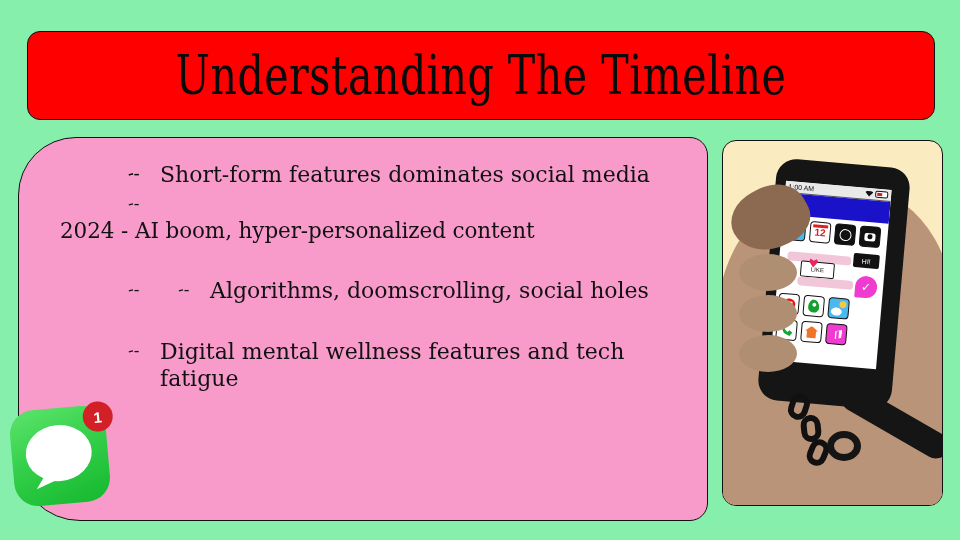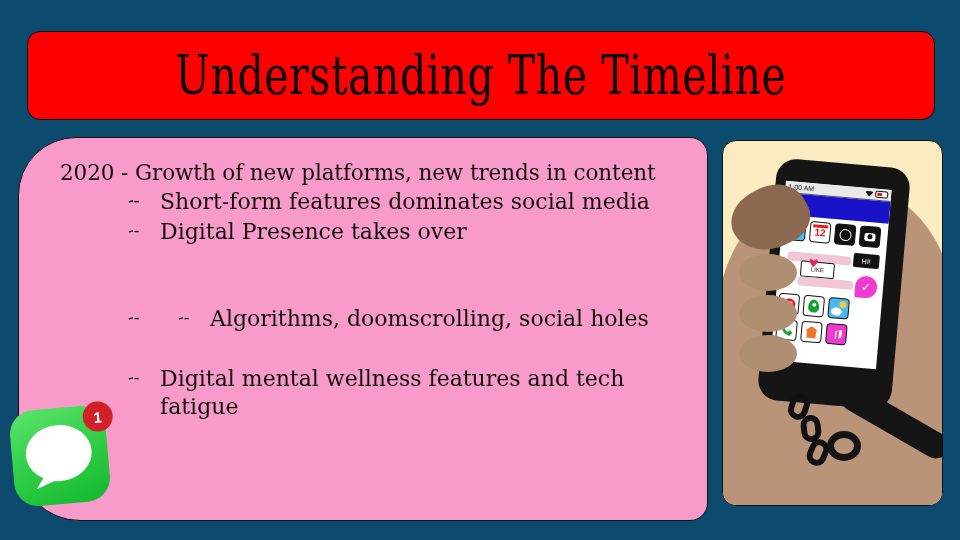--- a/index.html
+++ b/index.html
@@ -2,21 +2,21 @@
 <html><head>
 <meta charset="utf-8">
 <style>
   * { margin:0; padding:0; box-sizing:border-box; }
   html,body { width:960px; height:540px; overflow:hidden; }
   body {
     background:#FFF200;
     font-family:"DejaVu Serif", serif;
     position:relative;
   }
-  #slide { position:absolute; inset:0; background:#0c4a6e; }
+  #slide { position:absolute; inset:0; background:#86efac; }
 
   
   #title-banner {
     position:absolute; left:27px; top:31px; width:908px; height:89px;
     background:#FF0000; border:1.6px solid #111; border-radius:13px;
     display:flex; align-items:center; justify-content:center;
   }
   #title-text {
     font-family:"DejaVu Serif", serif;
     font-size:42px; line-height:1; color:#0a0a0a;
@@ -204,36 +204,35 @@
 
 <div id="slide">
 
   <div id="title-banner">
     <div id="title-text">Understanding The Timeline</div>
   </div>
 
   <div id="content-panel">
     <div id="body-text">
 
-      <div class="line lead">2020 - Growth of new platforms, new trends in content</div>
 
       <div class="b1 big">
         <span class="dash">-</span>
       </div>
       <div class="b1 norm">
         <span class="dash">-</span>
         <span>Short-form features dominates social media</span>
       </div>
       <div class="b1 norm">
         <span class="dash">-</span>
-        <span>Digital Presence takes over</span>
       </div>
 
       <div class="spacer-md"></div>
 
+      <div class="line lead">2024 - AI boom, hyper-personalized content</div>
 
       <div class="spacer-lg"></div>
 
       <div class="b1 norm">
         <span class="dash">-</span>
       </div>
       <div class="b2">
         <span class="dash">-</span>
         <span>Algorithms, doomscrolling, social holes</span>
       </div>

